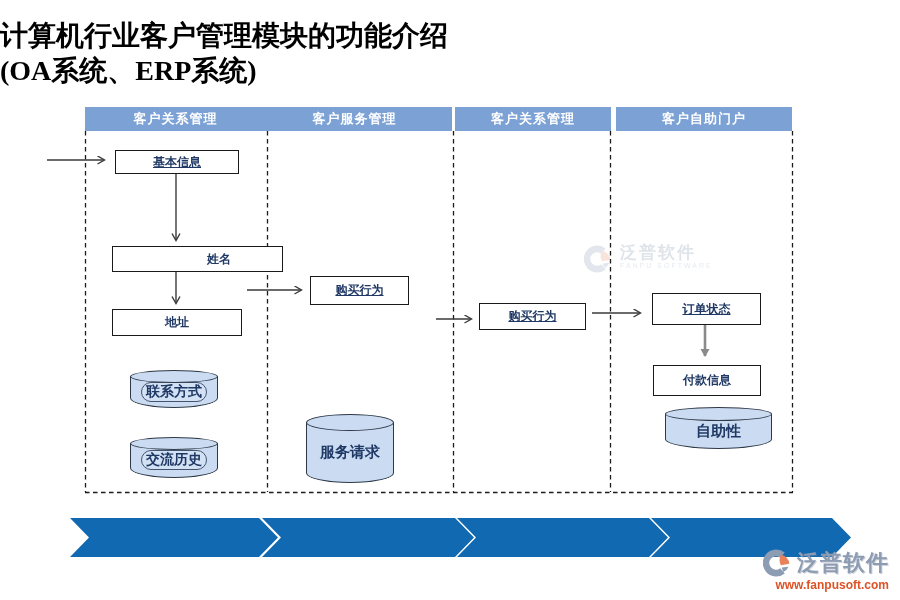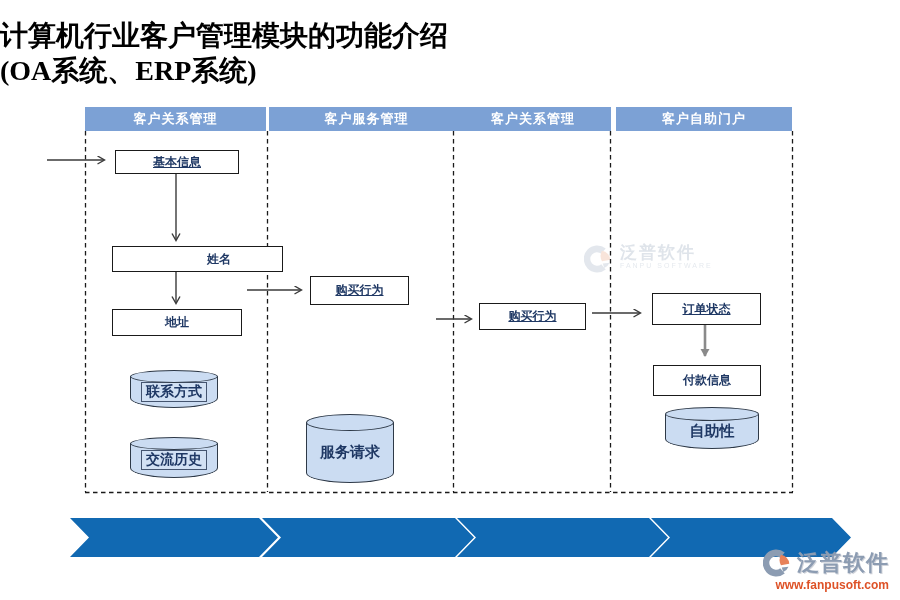--- a/index.html
+++ b/index.html
@@ -15,21 +15,21 @@
         font-weight:bold;font-size:12px;display:flex;align-items:center;justify-content:center;
         z-index:2;}
   .node.u{text-decoration:underline;}
   .cyl{position:absolute;z-index:2;}
   .cyl-top{position:absolute;left:0;right:0;top:0;border:1.6px solid #2e3947;border-radius:50%;
            background:#CBDCF2;z-index:2;box-sizing:border-box;}
   .cyl-body{position:absolute;left:0;right:0;bottom:0;border:1.6px solid #2e3947;border-top:none;
             background:#CBDCF2;border-radius:0 0 50% 50% / 0 0 10px 10px;box-sizing:border-box;
             display:flex;align-items:center;justify-content:center;}
   .cyl-label{color:#1F3864;font-weight:bold;font-size:14px;white-space:nowrap;}
-  .cyl-label.outline{border:1px solid #44546f;padding:0 4px;border-radius:0;background:rgba(255,255,255,0.15);}
+  .cyl-label.outline{border:1px solid #44546f;padding:0 4px;border-radius:10px;background:rgba(255,255,255,0.15);}
   .chev{position:absolute;top:518px;height:39px;background:#1169B2;z-index:2;
         clip-path:polygon(0 0, calc(100% - 19px) 0, 100% 50%, calc(100% - 19px) 100%, 0 100%, 19px 50%);}
   .wm{position:absolute;left:584px;top:244px;display:flex;align-items:flex-start;opacity:0.45;z-index:0;}
   .wm-txt{margin-left:6px;}
   .wm-brand{color:#b9c4d2;font-size:17px;font-weight:bold;letter-spacing:2px;line-height:18px;}
   .wm-sub{color:#c6cfda;font-family:"Liberation Sans",sans-serif;font-size:7px;letter-spacing:2px;}
   .flogo{position:absolute;left:763px;top:548px;z-index:4;}
   .flogo-row{display:flex;align-items:center;}
   .flogo-brand{margin-left:4px;color:#8C9CB2;font-size:22px;font-weight:bold;letter-spacing:1px;
                text-shadow:1px 1px 0 rgba(120,130,150,0.35);}
@@ -40,21 +40,21 @@
 <body>
 
 <div class="stage">
 
   <div class="title">
     <div>计算机行业客户管理模块的功能介绍</div>
     <div>(OA系统、ERP系统)</div>
   </div>
 
   <div class="hdr" style="left:85px;width:181px">客户关系管理</div>
-  <div class="hdr" style="left:269px;width:195px">客户服务管理</div>
+  <div class="hdr" style="left:257px;width:195px">客户服务管理</div>
   <div class="hdr" style="left:455px;width:156px">客户关系管理</div>
   <div class="hdr" style="left:616px;width:176px">客户自助门户</div>
 
   <div class="wm">
     <svg width="30" height="30" viewBox="0 0 40 40">
       <path d="M29 6 A18 18 0 1 0 29 34 L23 27 A9 9 0 1 1 23 13 Z" fill="#c3ccd8"></path>
       <path d="M24 9 A13 13 0 0 1 35 21 L24 23 Q20 16 24 9 Z" fill="#f0c5ae"></path>
       <path d="M25 26 L34 25 A13 13 0 0 1 27 32 Z" fill="#c3ccd8"></path>
     </svg>
     <div class="wm-txt">
@@ -119,21 +119,21 @@
       <span class="cyl-label" style="font-size:15px;">服务请求</span>
     </div>
     <div class="cyl-top" style="height:17px;"></div>
   </div>
 
   <div class="node u" style="left:479px;top:303px;width:105px;height:25px;">购买行为</div>
 
   <div class="node u" style="left:652px;top:293px;width:107px;height:30px;">订单状态</div>
   <div class="node" style="left:653px;top:365px;width:106px;height:29px;">付款信息</div>
 
-  <div class="cyl" style="left:665px;top:407px;width:94px;height:42px;">
+  <div class="cyl" style="left:665px;top:407px;width:107px;height:42px;">
     <div class="cyl-body" style="top:7px;">
       <span class="cyl-label" style="font-size:15px;">自助性</span>
     </div>
     <div class="cyl-top" style="height:14px;"></div>
   </div>
 
   <div class="chev" style="left:70px;width:208px;"></div>
   <div class="chev" style="left:262px;width:212px;"></div>
   <div class="chev" style="left:457px;width:211px;"></div>
   <div class="chev" style="left:651px;width:200px;"></div>

